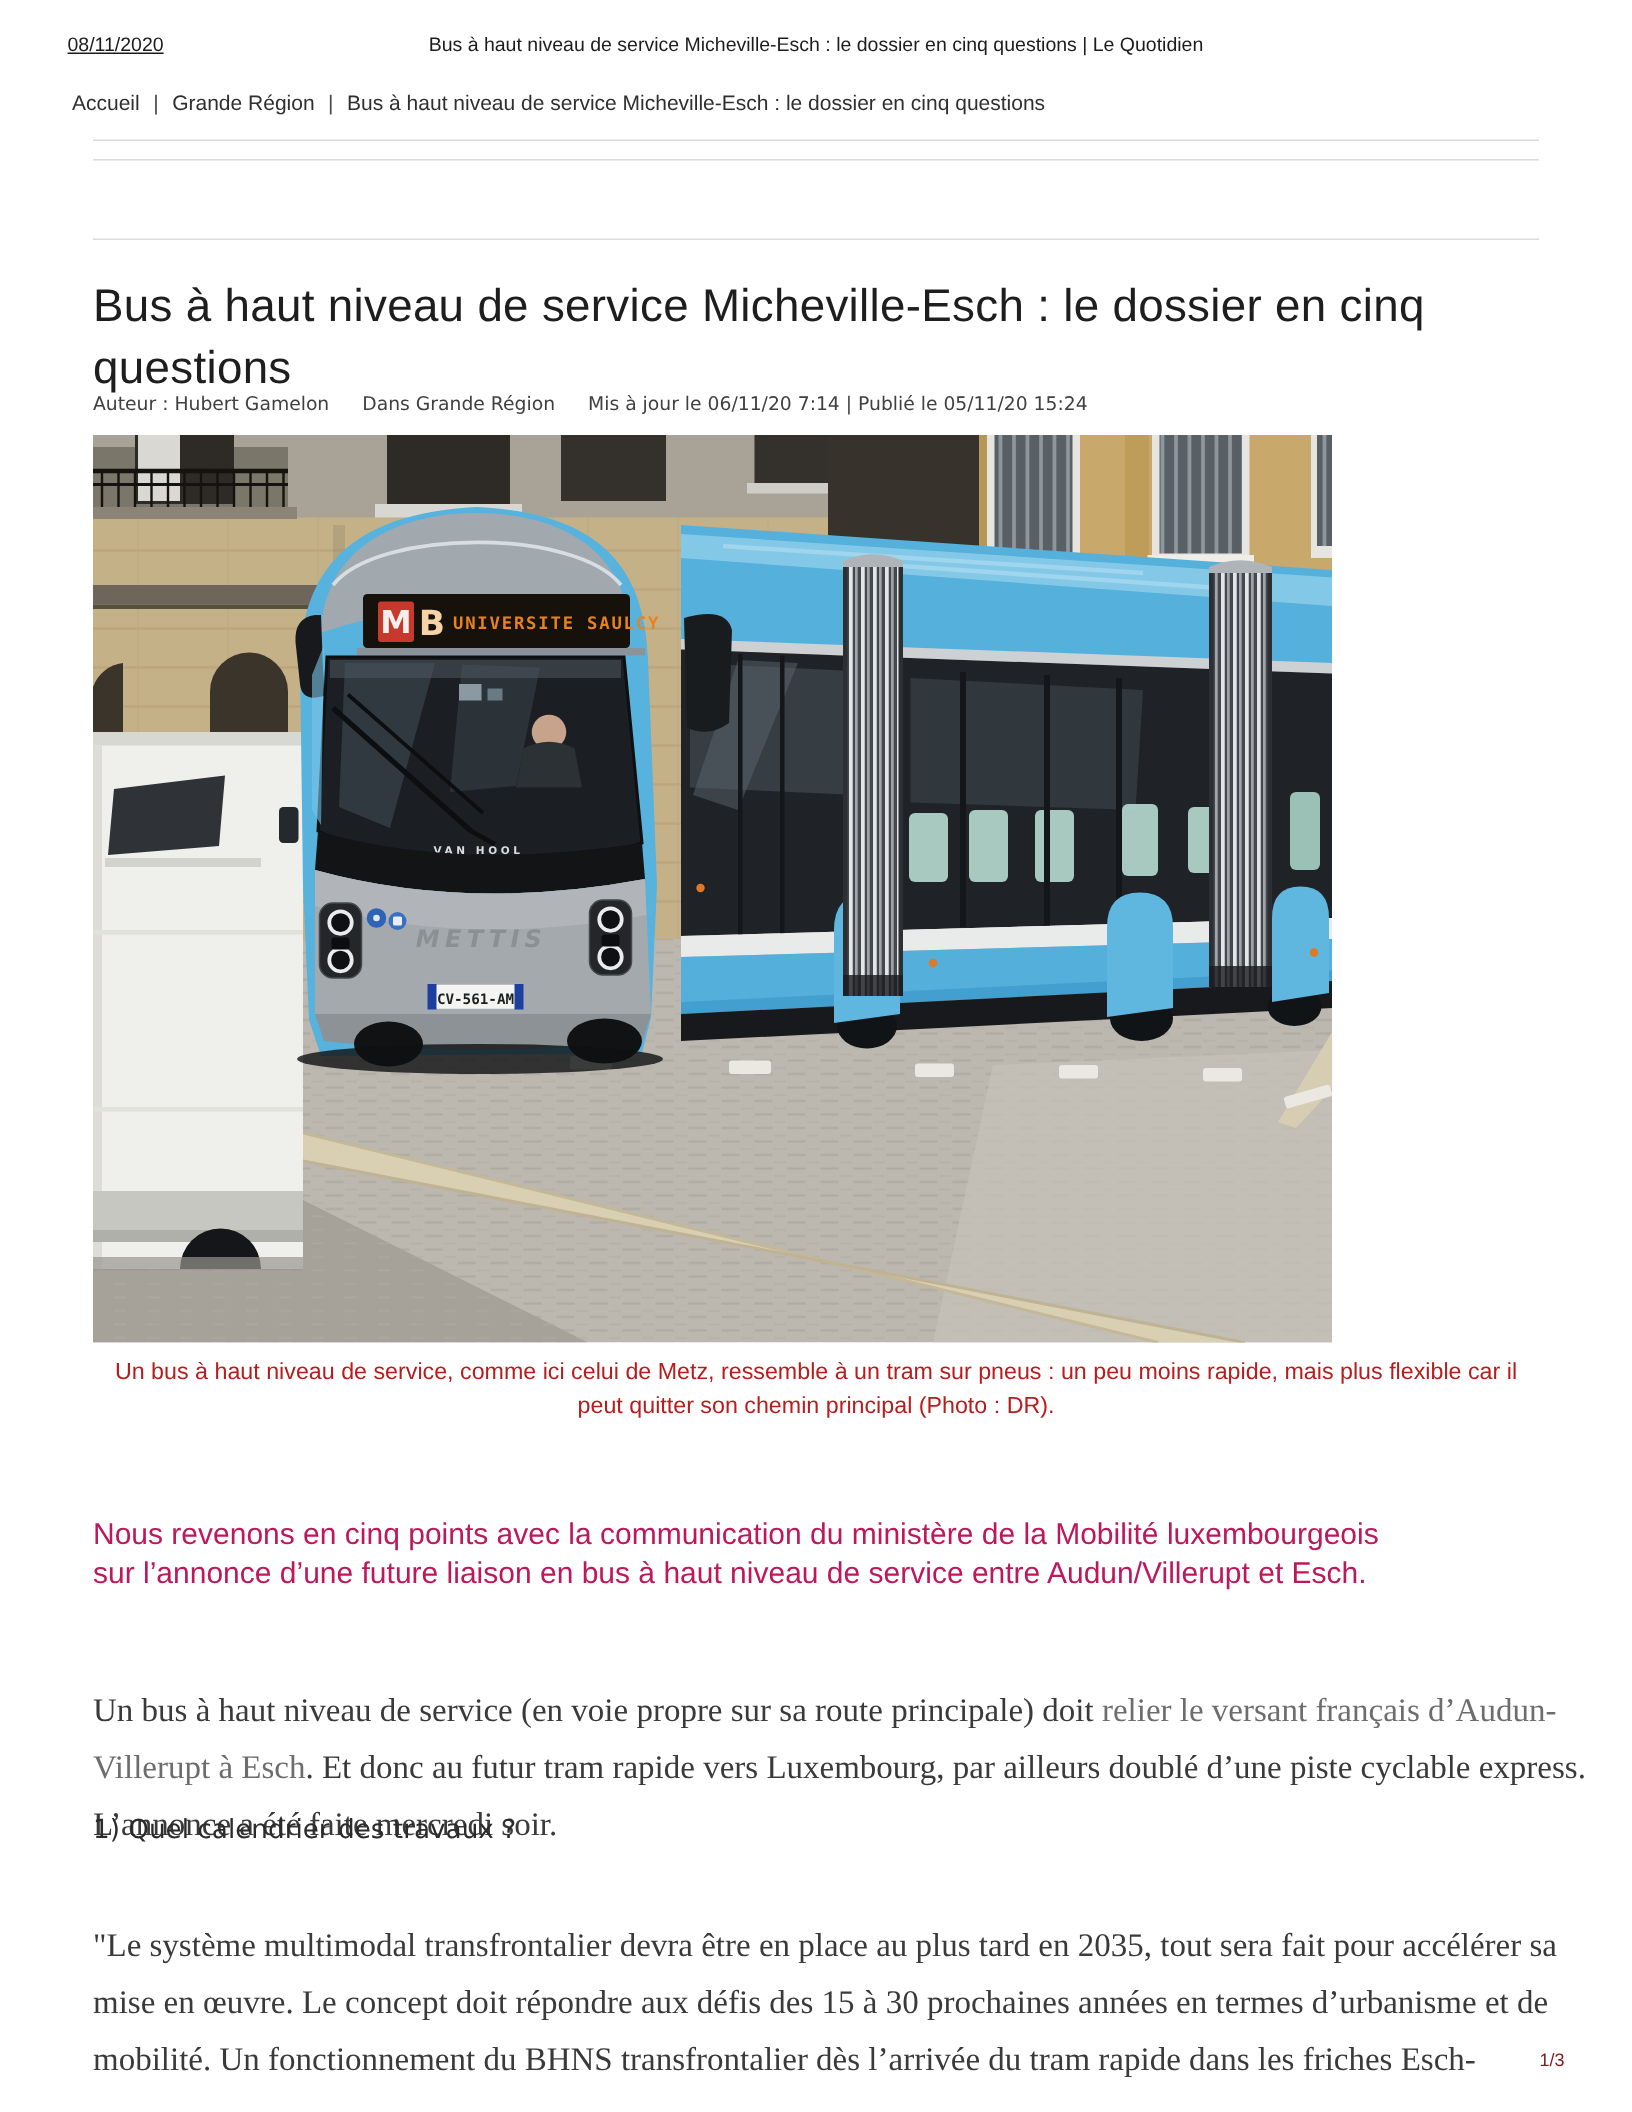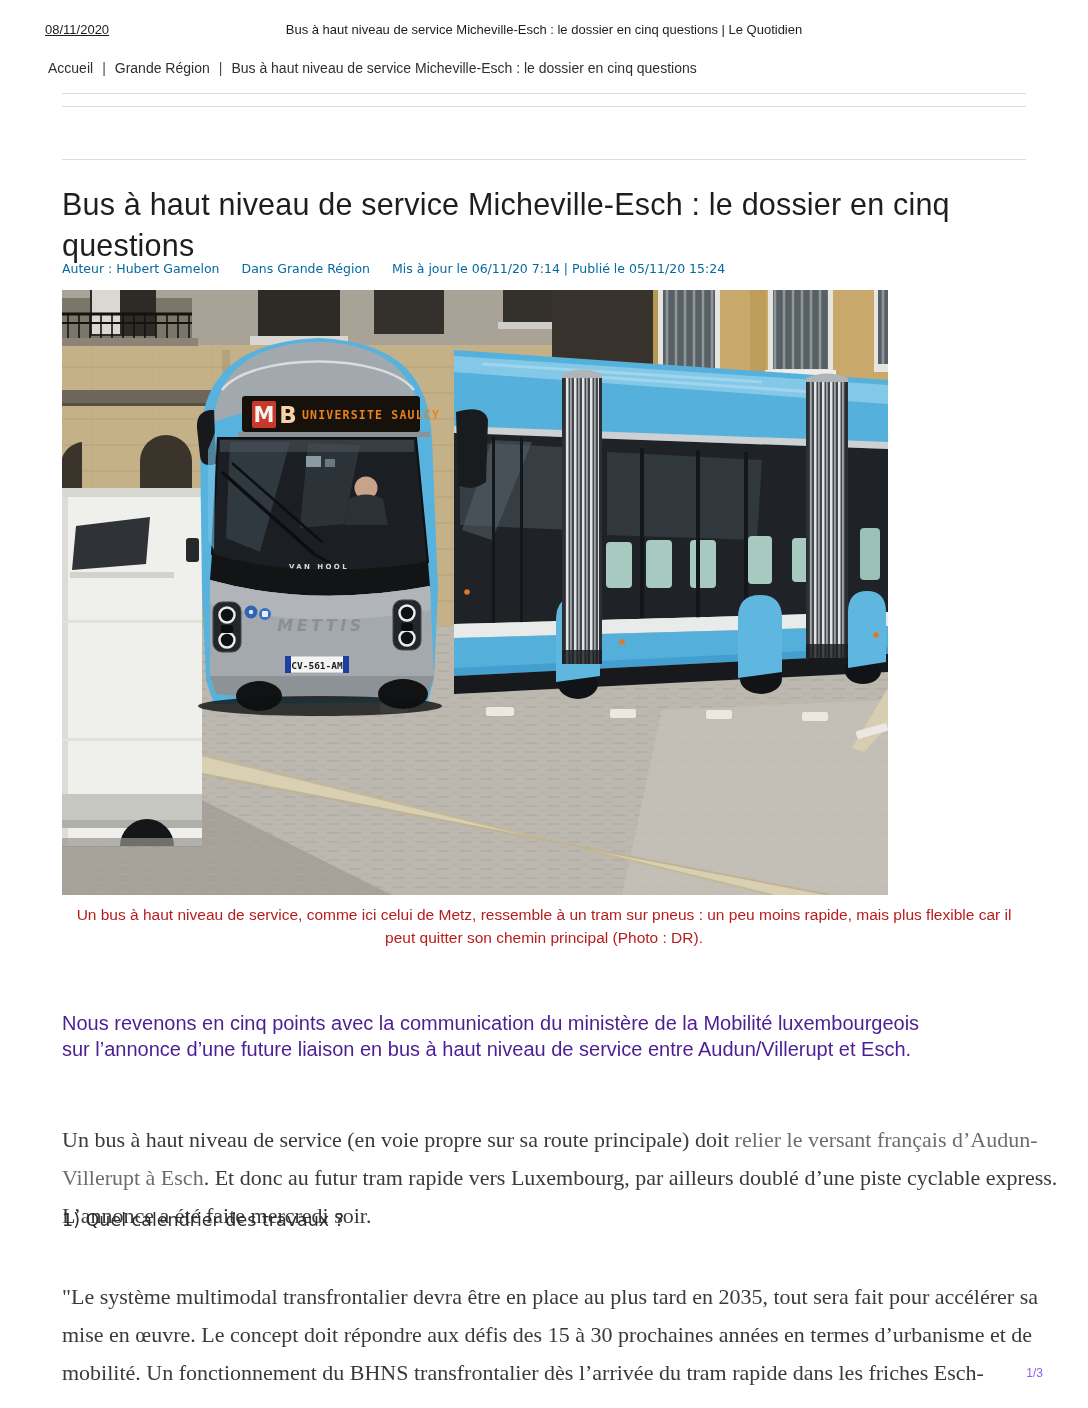--- a/index.html
+++ b/index.html
@@ -5,33 +5,33 @@
   html,body{margin:0;padding:0;}
   body{
     width:1088px;height:1408px;position:relative;background:#ffffff;
     font-family:"Liberation Sans",sans-serif;color:#222;overflow:hidden;
   }
   .abs{position:absolute;}
   
   .print-date{left:45px;top:22px;font-size:13px;color:#1c1c1c;text-decoration:underline;}
   .print-title{left:0;right:0;top:22px;text-align:center;font-size:13px;color:#1c1c1c;}
   .print-url{left:45px;top:1436px;font-size:11.5px;color:#161616;letter-spacing:.1px;}
-  .print-page{right:45px;top:1366px;font-size:12px;color:#8b5cf6;}
+  .print-page{right:45px;top:1366px;font-size:12px;color:#7f1d1d;}
   
   .breadcrumb{left:48px;top:60px;font-size:14px;color:#2f2f2f;white-space:nowrap;}
   .breadcrumb .sep{color:#4a4a4a;padding:0 9px;}
   .rule{left:62px;width:964px;height:1px;background:#dcdcdc;}
   .rule1{top:93px;}.rule2{top:106px;}.rule3{top:159px;}
   .article-title{left:62px;top:164px;width:905px;font-size:30.5px;line-height:41px;
     font-weight:400;color:#1e1e1e;letter-spacing:.2px;}
-  .byline{left:62px;top:261px;font-size:12.5px;color:#0369a1;font-family:"DejaVu Sans",sans-serif;white-space:nowrap;}
+  .byline{left:62px;top:261px;font-size:12.5px;color:#404040;font-family:"DejaVu Sans",sans-serif;white-space:nowrap;}
   .byline span{margin-right:22px;}
   .photo{left:62px;top:290px;width:826px;height:605px;}
   .caption{left:62px;top:903px;width:964px;text-align:center;font-size:15.5px;line-height:23px;color:#b91c1c;}
-  .lead{left:62px;top:1010px;width:870px;font-size:20px;line-height:26px;color:#4c1d95;}
+  .lead{left:62px;top:1010px;width:870px;font-size:20px;line-height:26px;color:#be185d;}
   .para{font-family:Liberation Serif, serif;font-size:22px;color:#3a3a3a;}
   .para1{left:62px;top:1099px;width:1005px;line-height:38px;}
   .para1 .link{color:#6d6d6d;}
   .section-heading{left:62px;top:1210px;font-size:17.5px;font-weight:normal;color:#2b2b2b;font-family:"DejaVu Sans",sans-serif;}
   .para2{left:62px;top:1256px;width:1005px;line-height:38px;}
   svg text{font-family:"DejaVu Sans",sans-serif;}
   .mono{font-family:"DejaVu Sans Mono",monospace;}
 </style>
 </head>
 <body>

